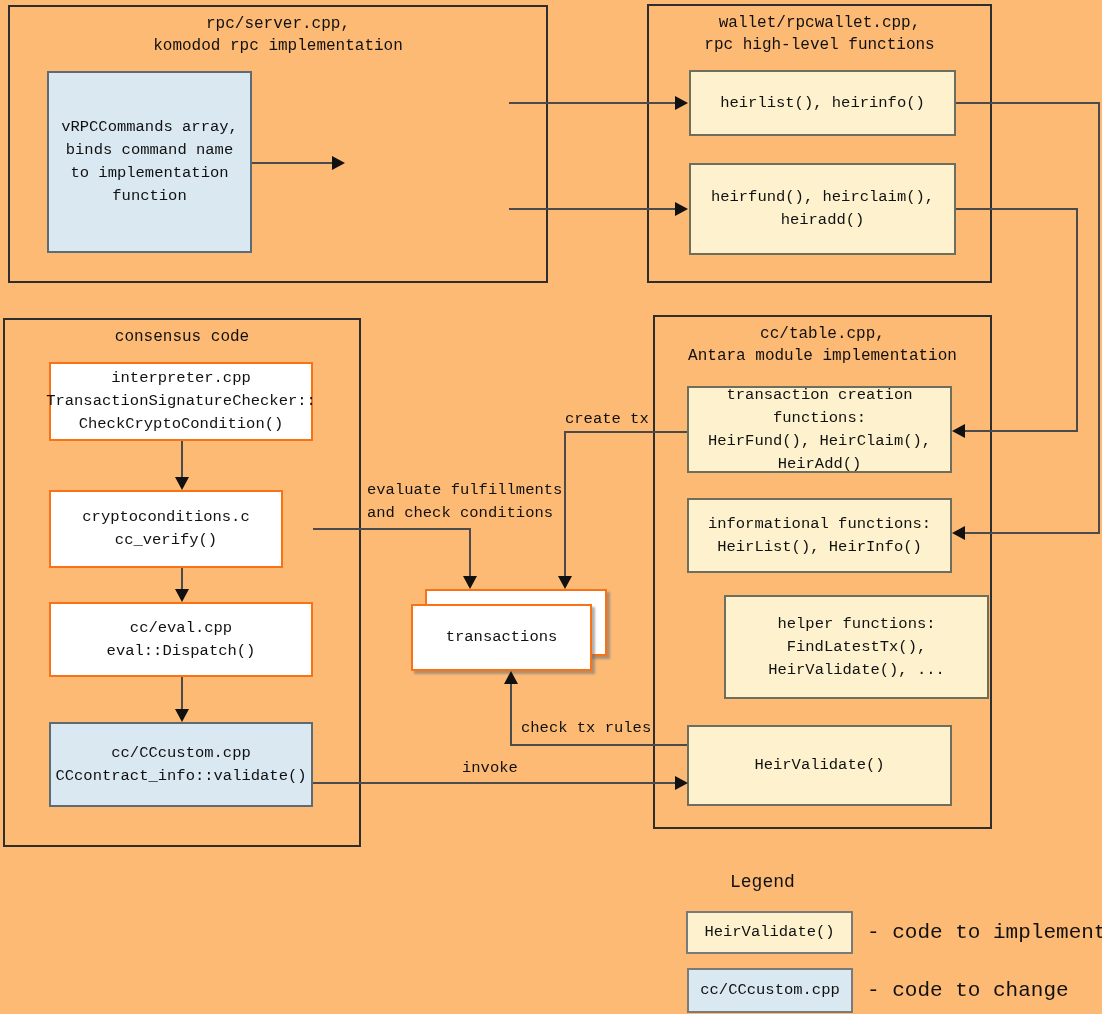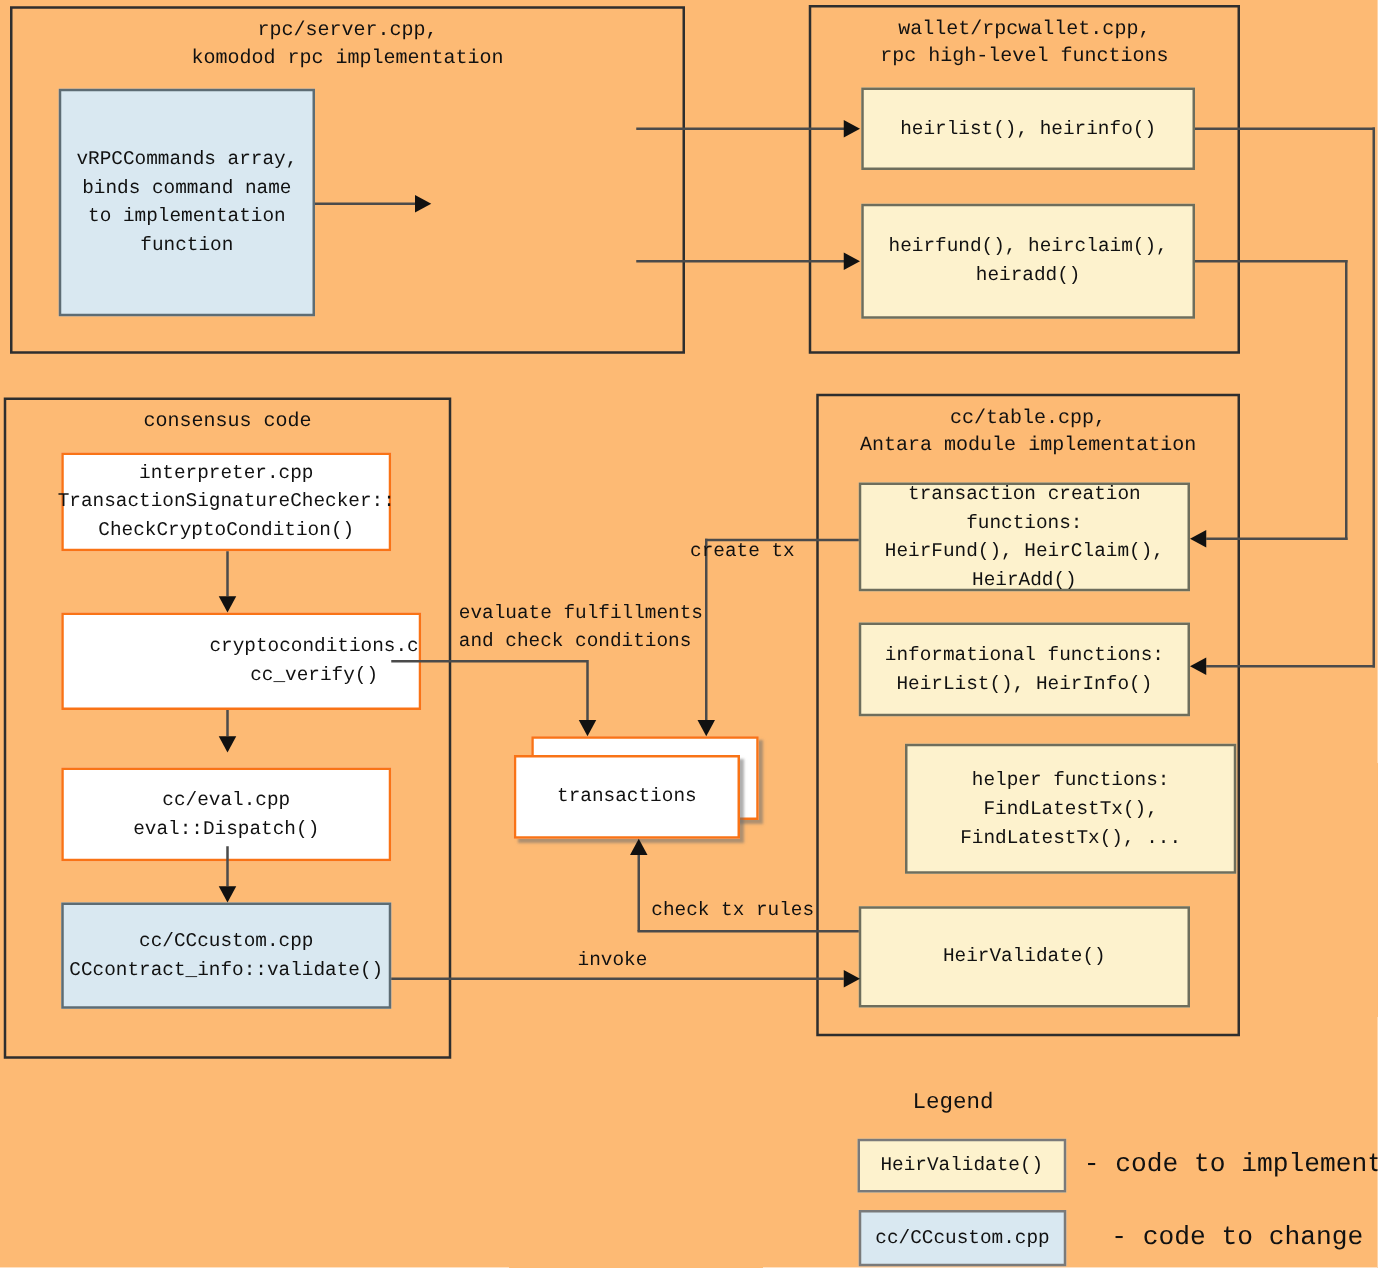--- a/index.html
+++ b/index.html
@@ -83,28 +83,28 @@
   </div>
 
   <div class="box" style="left:49px;top:362px;width:264px;height:79px;">
     <div>
       <div>interpreter.cpp</div>
       <div>TransactionSignatureChecker::</div>
       <div>CheckCryptoCondition()</div>
     </div>
   </div>
 
-  <div class="box" style="left:49px;top:490px;width:288px;height:78px;justify-content:flex-end;">
+  <div class="box" style="left:49px;top:490px;width:234px;height:78px;">
     <div>
       <div>cryptoconditions.c</div>
       <div>cc_verify()</div>
     </div>
   </div>
 
-  <div class="box" style="left:49px;top:602px;width:264px;height:75px;margin-top:12px;">
+  <div class="box" style="left:49px;top:602px;width:264px;height:75px;">
     <div>
       <div>cc/eval.cpp</div>
       <div>eval::Dispatch()</div>
     </div>
   </div>
 
   <div class="box blue" style="left:49px;top:722px;width:264px;height:85px;">
     <div>
       <div>cc/CCcustom.cpp</div>
       <div>CCcontract_info::validate()</div>
@@ -123,21 +123,21 @@
     <div>
       <div>informational functions:</div>
       <div>HeirList(), HeirInfo()</div>
     </div>
   </div>
 
   <div class="box yellow" style="left:724px;top:595px;width:265px;height:104px;">
     <div>
       <div>helper functions:</div>
       <div>FindLatestTx(),</div>
-      <div>FindLatestTx(), ...</div>
+      <div>HeirValidate(), ...</div>
     </div>
   </div>
 
   <div class="box yellow" style="left:687px;top:725px;width:265px;height:81px;">
     <div>HeirValidate()</div>
   </div>
 
   <div class="box shadow" style="left:425px;top:589px;width:182px;height:67px;"></div>
   <div class="box shadow" style="left:411px;top:604px;width:181px;height:67px;">
     <div>transactions</div>
@@ -179,33 +179,33 @@
   <div class="vline" style="left:564px;top:431px;width:2px;height:145px;"></div>
   <div class="ar down" style="left:558px;top:576px;"></div>
 
   <div class="hline" style="left:510px;top:744px;width:177px;height:2px;"></div>
   <div class="vline" style="left:510px;top:683px;width:2px;height:62px;"></div>
   <div class="ar up" style="left:504px;top:671px;"></div>
 
   <div class="hline" style="left:313px;top:782px;width:362px;height:2px;"></div>
   <div class="ar right" style="left:675px;top:776px;"></div>
 
-  <div class="elabel" style="left:552px;top:408px;margin-top:22px;">create tx</div>
+  <div class="elabel" style="left:565px;top:408px;">create tx</div>
   <div class="elabel" style="left:367px;top:479px;">
     <div>evaluate fulfillments</div>
     <div>and check conditions</div>
   </div>
   <div class="elabel" style="left:521px;top:717px;">check tx rules</div>
   <div class="elabel" style="left:462px;top:757px;">invoke</div>
 
   <div class="legend-title" style="left:694px;top:872px;">Legend</div>
 
   <div class="box yellow" style="left:686px;top:911px;width:167px;height:43px;border-color:#7a7a7a;">
     <div>HeirValidate()</div>
   </div>
   <div class="legend-label" style="left:867px;top:911px;height:43px;">- code to implement</div>
 
   <div class="box blue" style="left:687px;top:968px;width:166px;height:45px;border-color:#7a7a7a;">
     <div>cc/CCcustom.cpp</div>
   </div>
-  <div class="legend-label" style="left:889px;top:968px;height:45px;">- code to change</div>
+  <div class="legend-label" style="left:867px;top:968px;height:45px;">- code to change</div>
 
 </div>
 
 </body></html>

